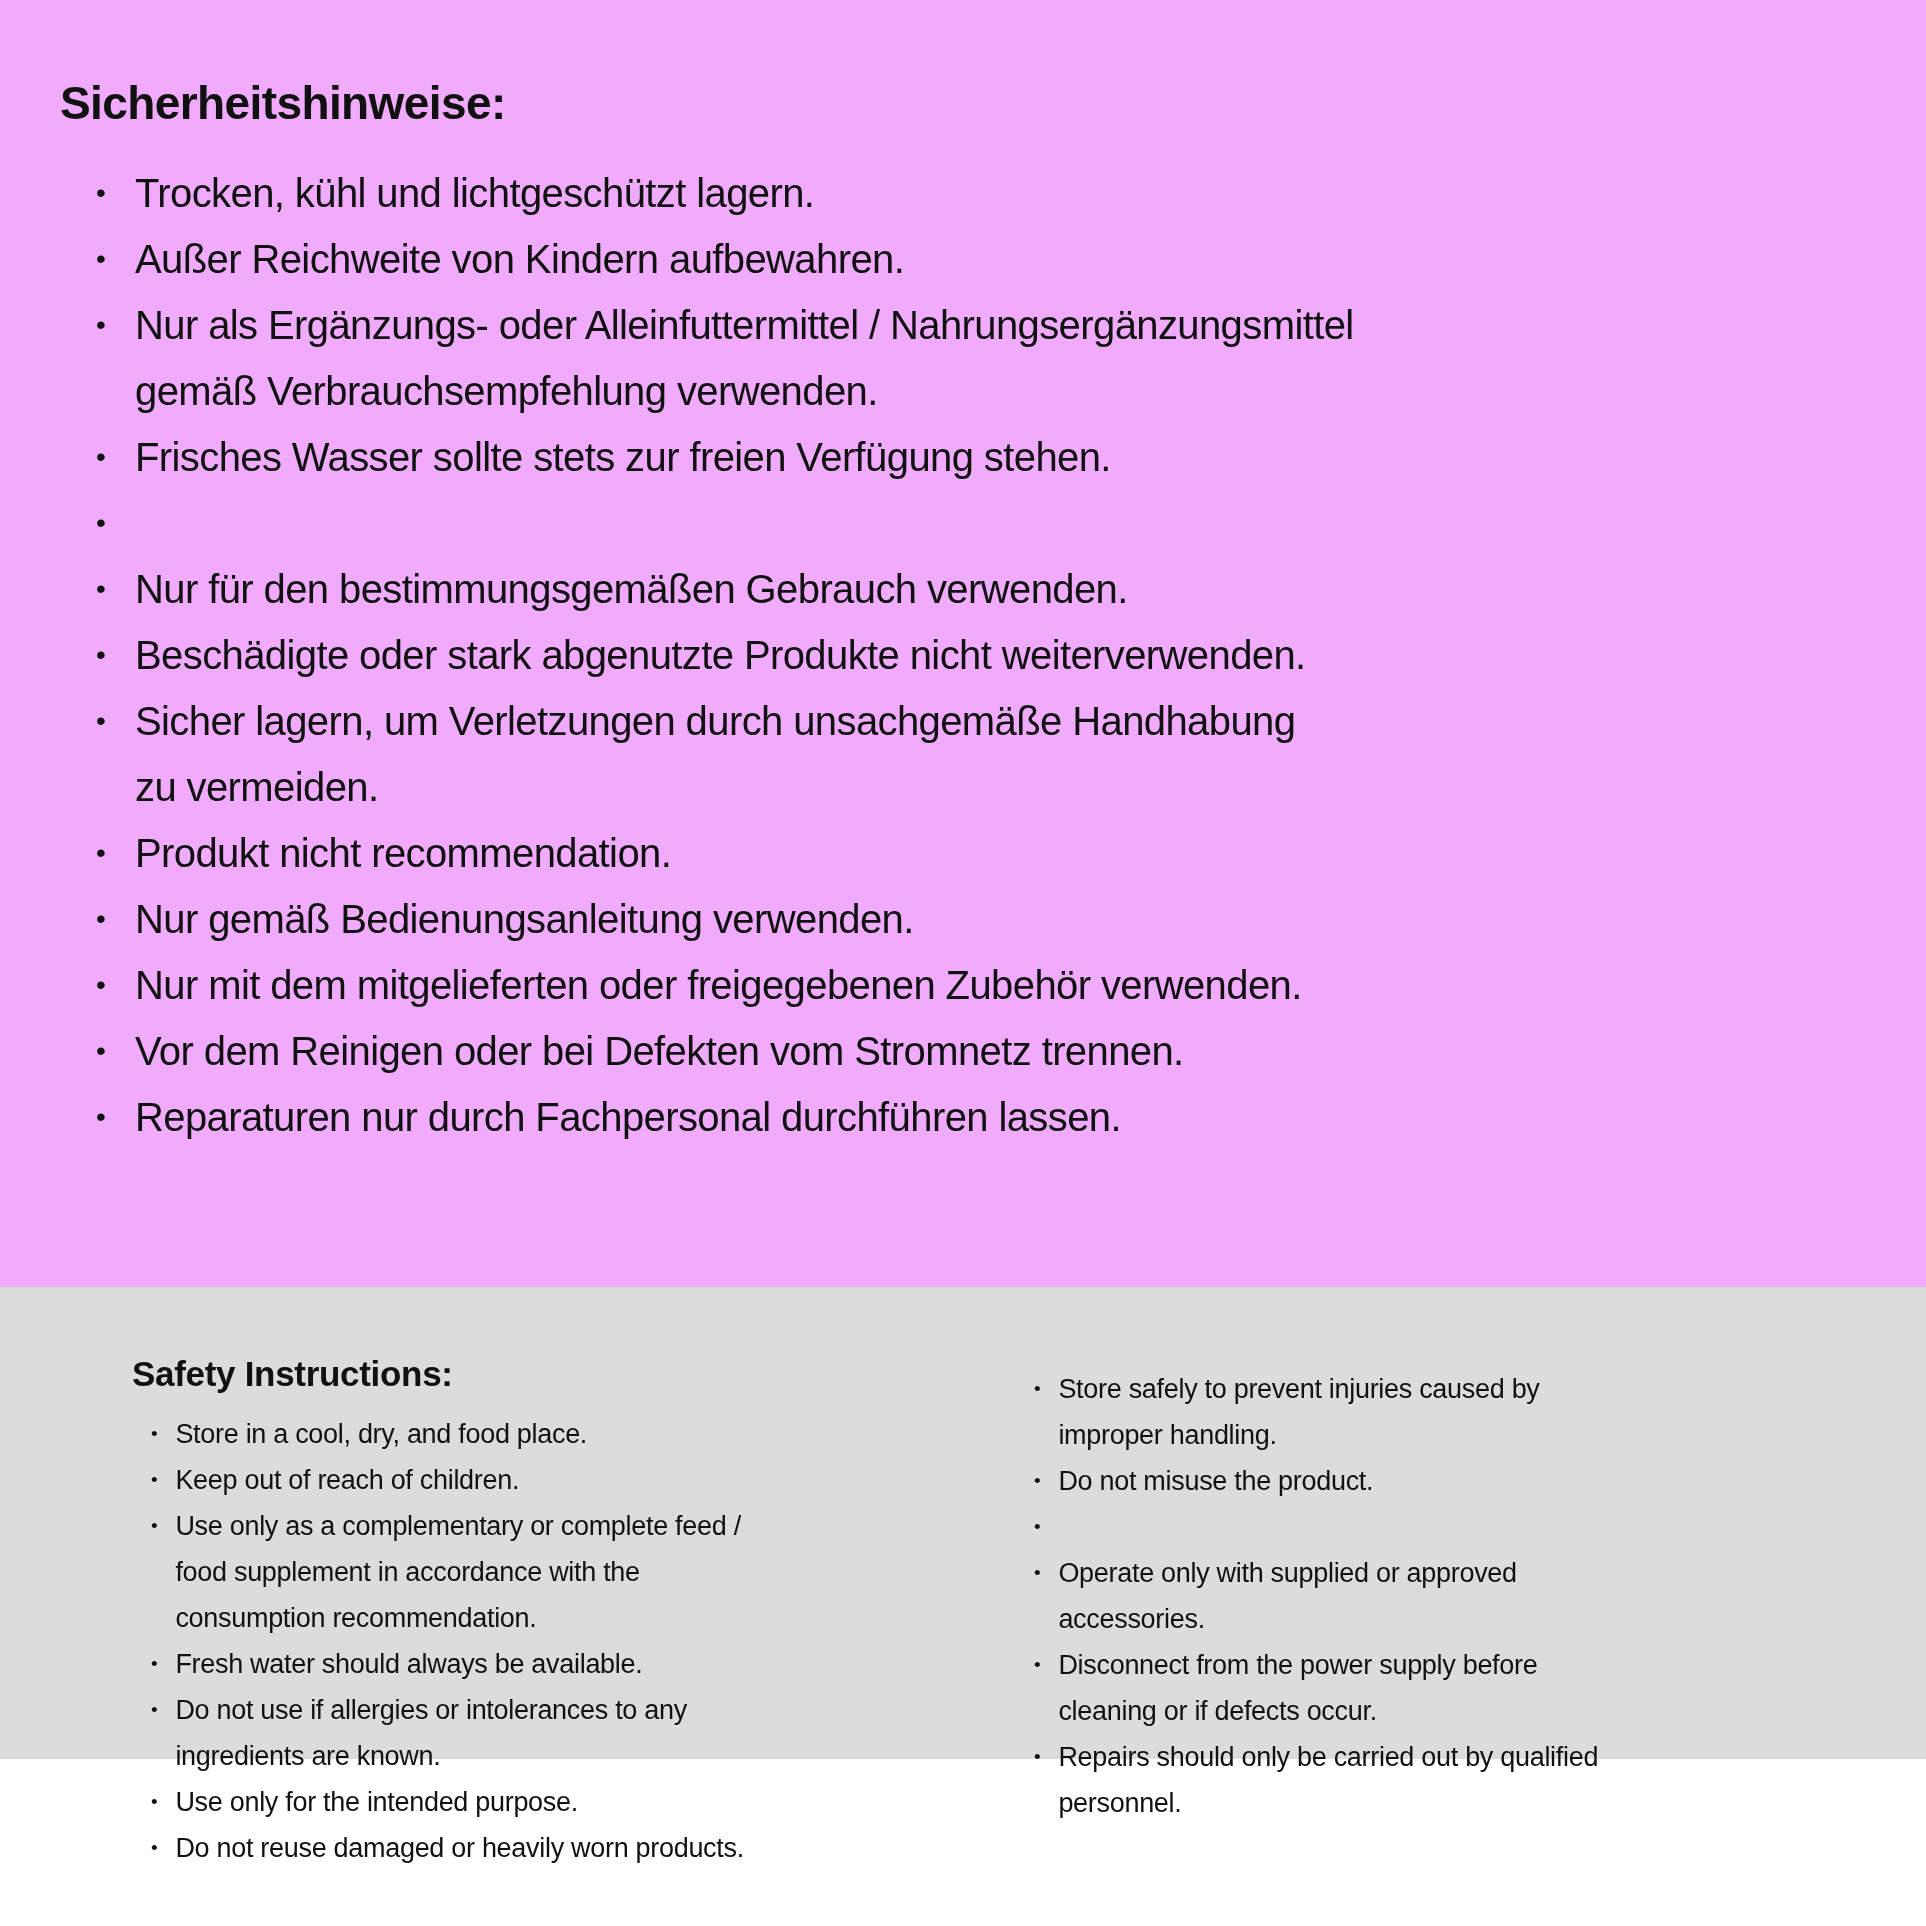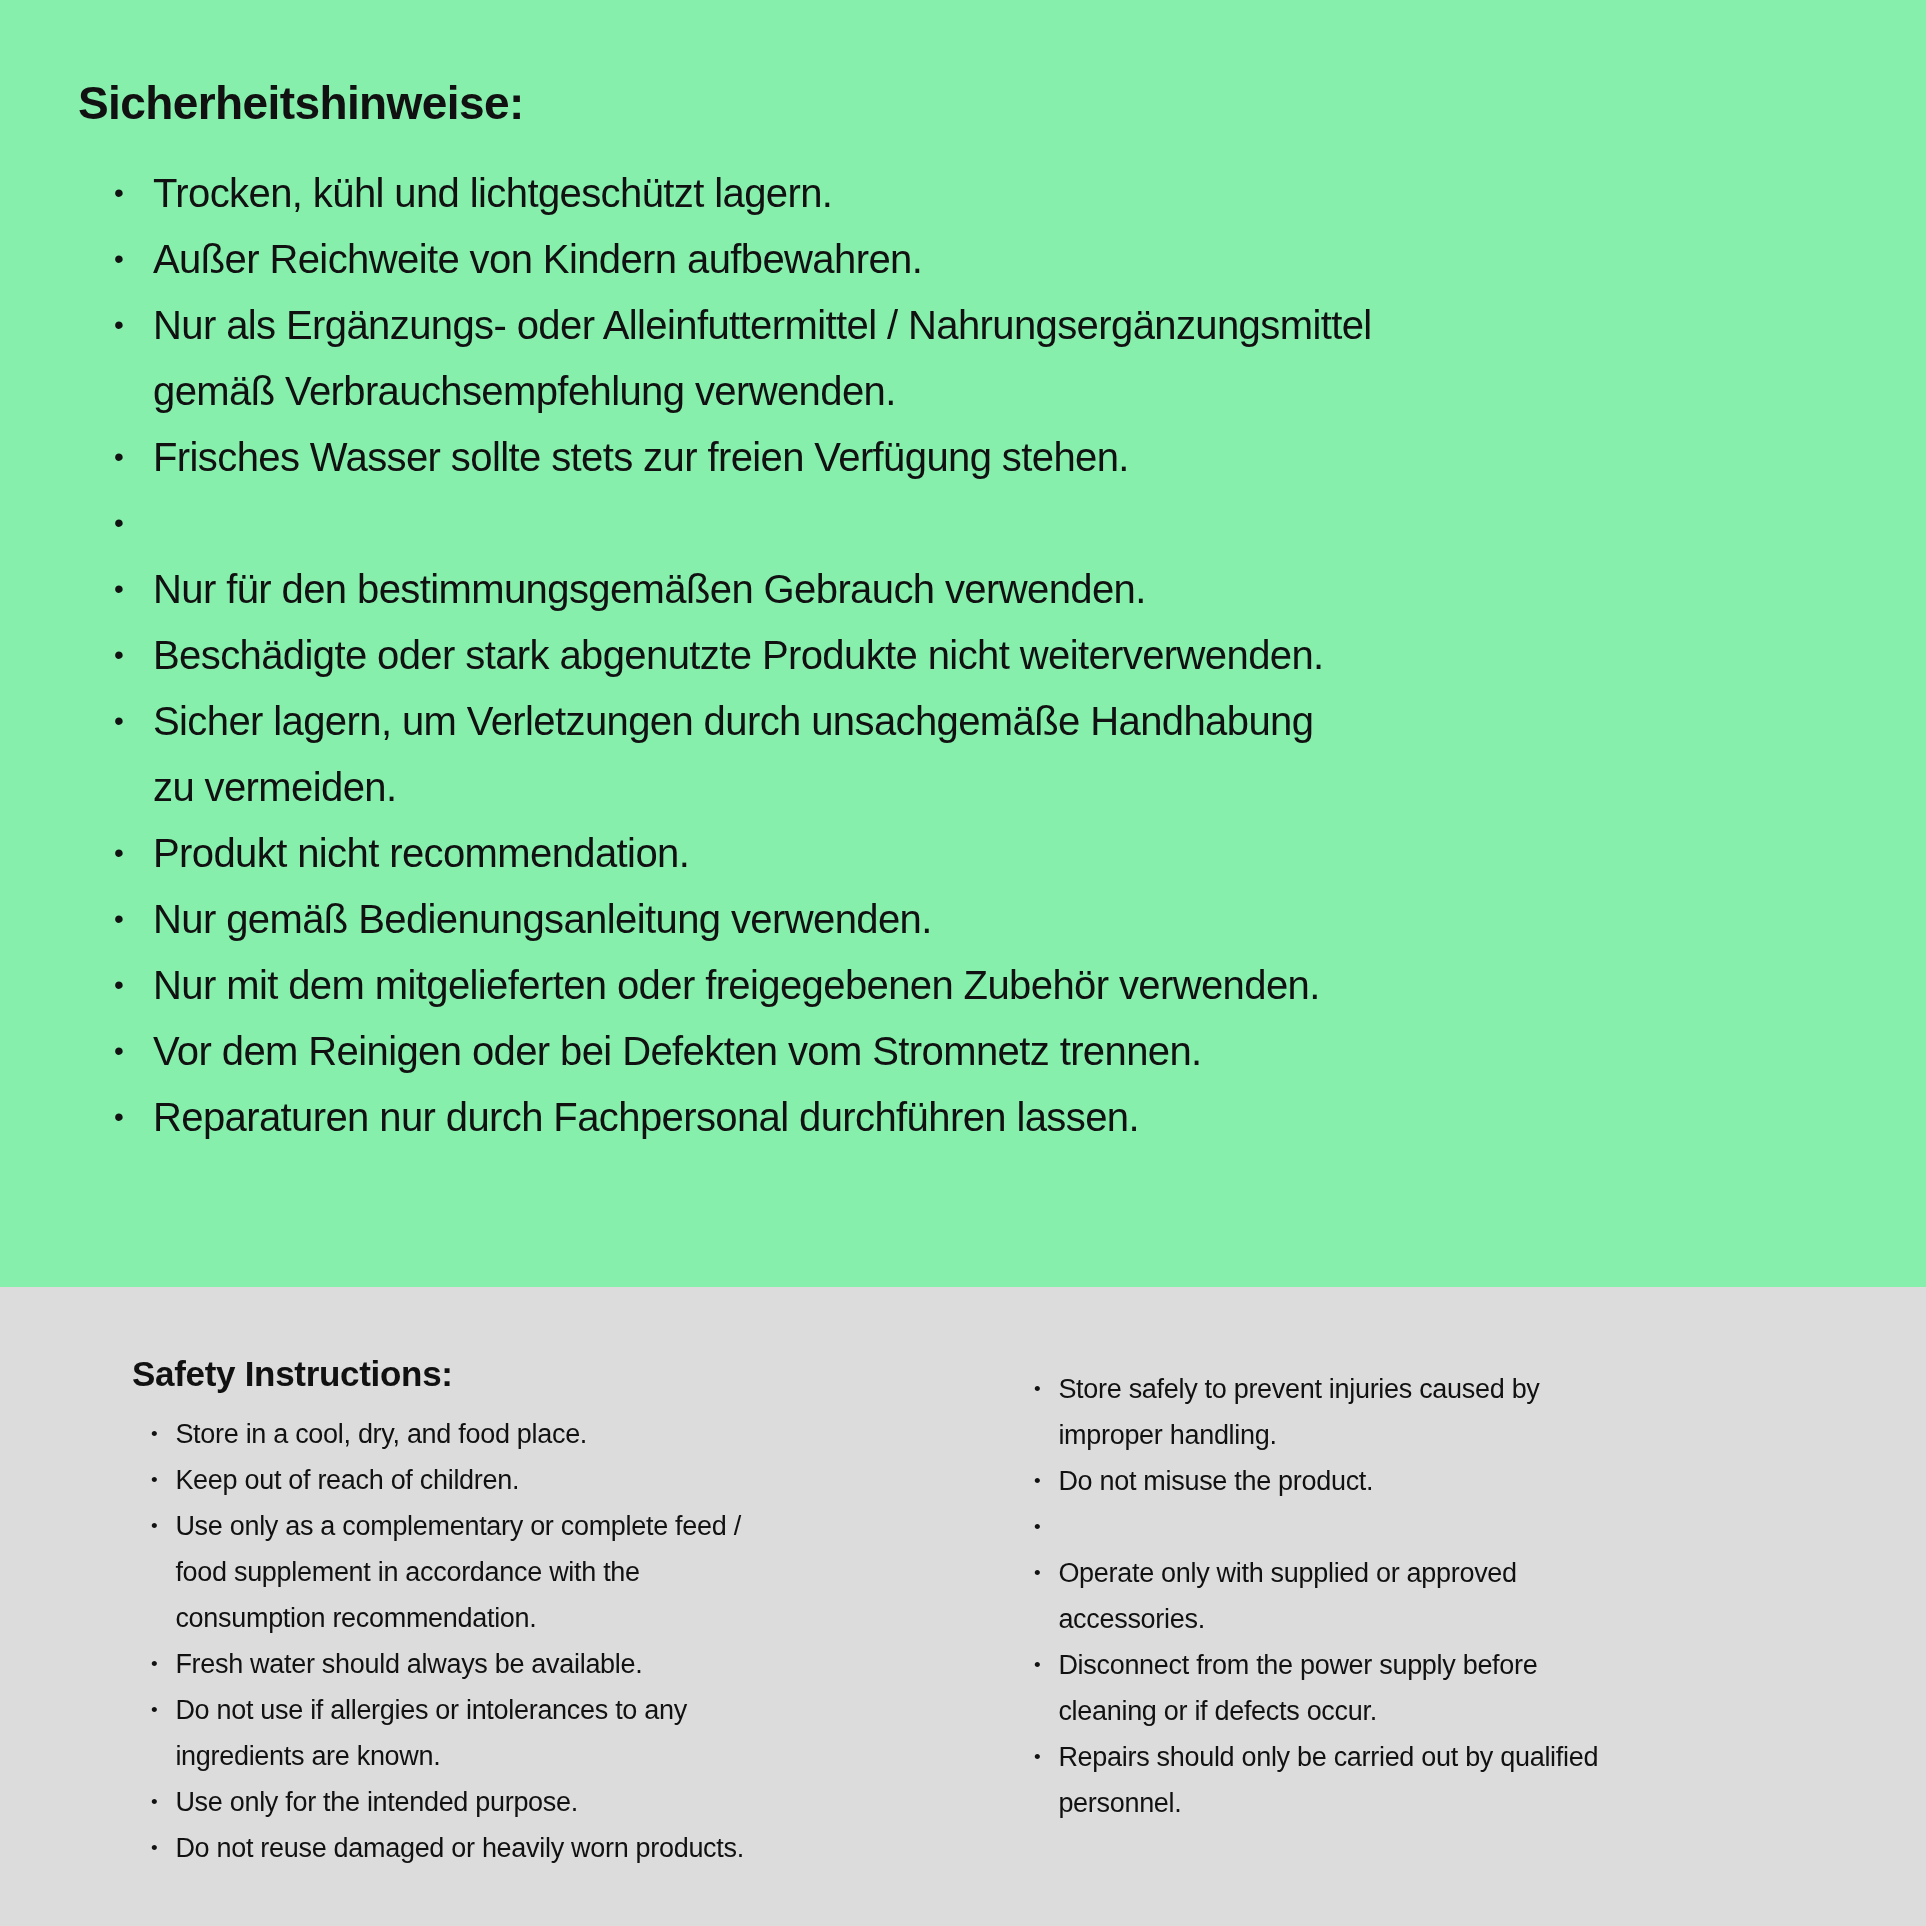--- a/index.html
+++ b/index.html
@@ -10,22 +10,22 @@
     background: #ffffff;
     font-family: "Liberation Sans", sans-serif;
     color: #111111;
     overflow: hidden;
   }
   * { box-sizing: border-box; }
 
   
   .de-section {
     height: 1287px;
-    background: #86efac;
-    padding: 76px 58px 0 78px;
+    background: #f0abfc;
+    padding: 76px 58px 0 60px;
   }
   .de-heading {
     font-size: 46px;
     font-weight: 700;
     letter-spacing: -0.6px;
     margin: 0 0 29.5px 0;
   }
   .de-section ul {
     list-style: none;
     margin: 0;
@@ -40,21 +40,21 @@
   }
   .de-section .bullet {
     flex: 0 0 39px;
     font-size: 28px;
     line-height: 66px;
     letter-spacing: 0;
   }
 
   
   .en-section {
-    height: 639px;
+    height: 472px;
     background: #dcdcdc;
     display: flex;
     padding: 67px 36px 0 132px;
     justify-content: space-between;
   }
   .en-col-left {
     flex: 0 0 876px;
     width: 876px;
   }
   .en-col-right {

